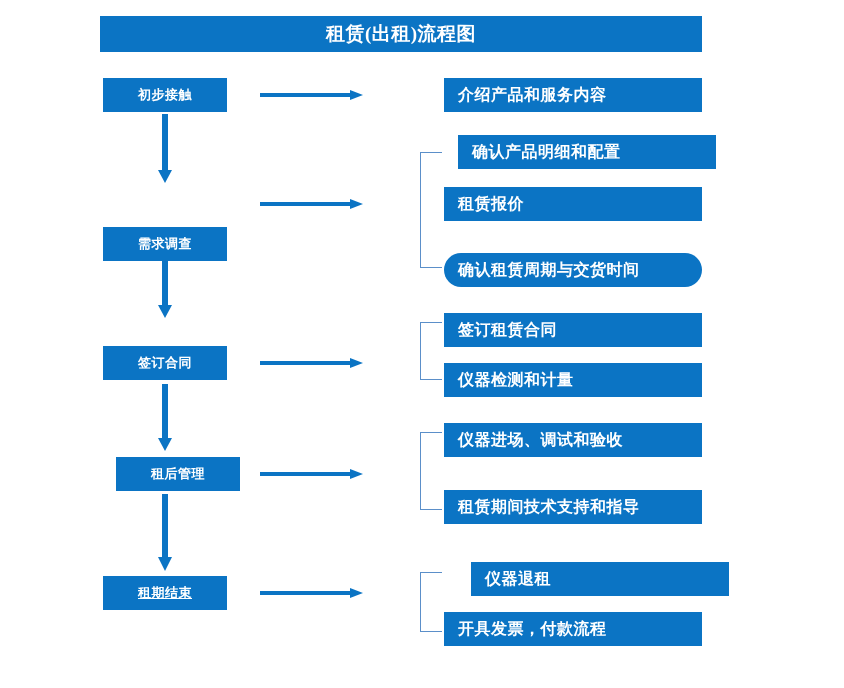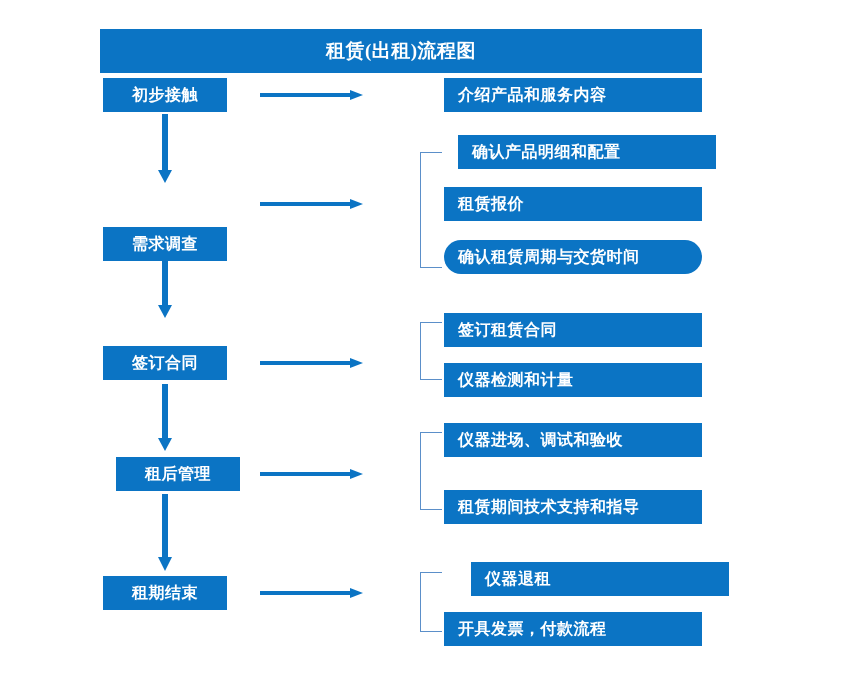--- a/index.html
+++ b/index.html
@@ -25,31 +25,31 @@
     color: #ffffff;
     font-weight: bold;
     display: flex;
     align-items: center;
     box-sizing: border-box;
     white-space: nowrap;
     letter-spacing: 0.5px;
   }
   .title-bar {
     left: 100px;
-    top: 29px;
+    top: 16px;
     width: 602px;
-    height: 44px;
+    height: 36px;
     justify-content: center;
     font-size: 19px;
   }
   .stage-box {
     width: 124px;
     height: 34px;
     justify-content: center;
-    font-size: 16px;
+    font-size: 13px;
   }
   .detail-box {
     left: 444px;
     width: 258px;
     height: 34px;
     justify-content: flex-start;
     padding-left: 14px;
     font-size: 16px;
   }
   .v-arrow {
@@ -74,21 +74,21 @@
 <body>
 
 <div id="canvas">
 
   <div class="box title-bar">租赁(出租)流程图</div>
 
   <div class="box stage-box" style="left:103px; top:78px;">初步接触</div>
   <div class="box stage-box" style="left:103px; top:187px;margin-top:40px;">需求调查</div>
   <div class="box stage-box" style="left:103px; top:346px;">签订合同</div>
   <div class="box stage-box" style="left:116px; top:457px;">租后管理</div>
-  <div class="box stage-box" style="left:103px; top:576px;">租期结束</div>
+  <div class="box stage-box" style="left:103px; top:576px;text-decoration:underline;">租期结束</div>
 
   <svg class="v-arrow" style="left:155px; top:114px; height:70px;" viewBox="0 0 20 70" preserveAspectRatio="none">
     <rect x="7" y="0" width="6" height="58" fill="#0b74c4"></rect>
     <polygon points="3,56 17,56 10,69" fill="#0b74c4"></polygon>
   </svg>
 
   <svg class="v-arrow" style="left:155px; top:253px; height:66px;" viewBox="0 0 20 66" preserveAspectRatio="none">
     <rect x="7" y="0" width="6" height="54" fill="#0b74c4"></rect>
     <polygon points="3,52 17,52 10,65" fill="#0b74c4"></polygon>
   </svg>
@@ -125,21 +125,21 @@
   </svg>
 
   <div class="bracket" style="left:420px; top:152px; height:116px;"></div>
   <div class="bracket" style="left:420px; top:322px; height:58px;"></div>
   <div class="bracket" style="left:420px; top:432px; height:78px;"></div>
   <div class="bracket" style="left:420px; top:572px; height:60px;"></div>
 
   <div class="box detail-box" style="top:78px;">介绍产品和服务内容</div>
   <div class="box detail-box" style="top:135px;margin-left:14px;">确认产品明细和配置</div>
   <div class="box detail-box" style="top:187px;">租赁报价</div>
-  <div class="box detail-box" style="top:240px;border-radius:17px;">确认租赁周期与交货时间</div>
+  <div class="box detail-box" style="top:253px;border-radius:17px;">确认租赁周期与交货时间</div>
   <div class="box detail-box" style="top:313px;">签订租赁合同</div>
   <div class="box detail-box" style="top:363px;">仪器检测和计量</div>
   <div class="box detail-box" style="top:423px;">仪器进场、调试和验收</div>
   <div class="box detail-box" style="top:490px;">租赁期间技术支持和指导</div>
   <div class="box detail-box" style="top:562px;margin-left:27px;">仪器退租</div>
   <div class="box detail-box" style="top:612px;text-align:center;">开具发票，付款流程</div>
 
 </div>
 
 </body></html>

